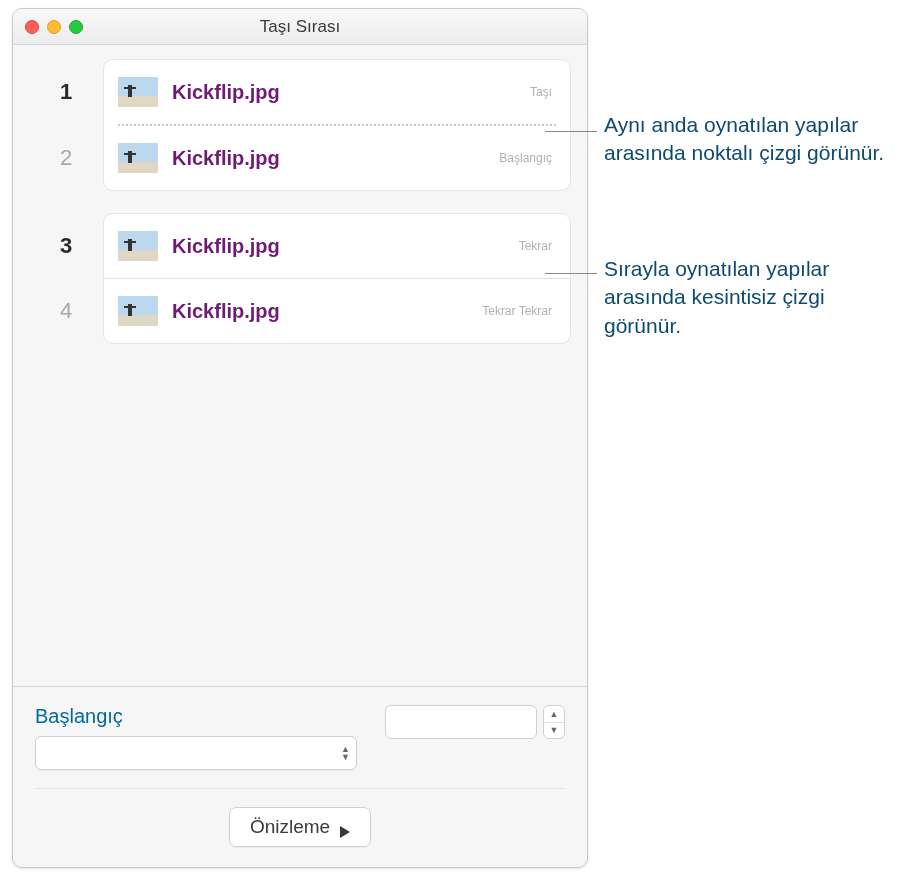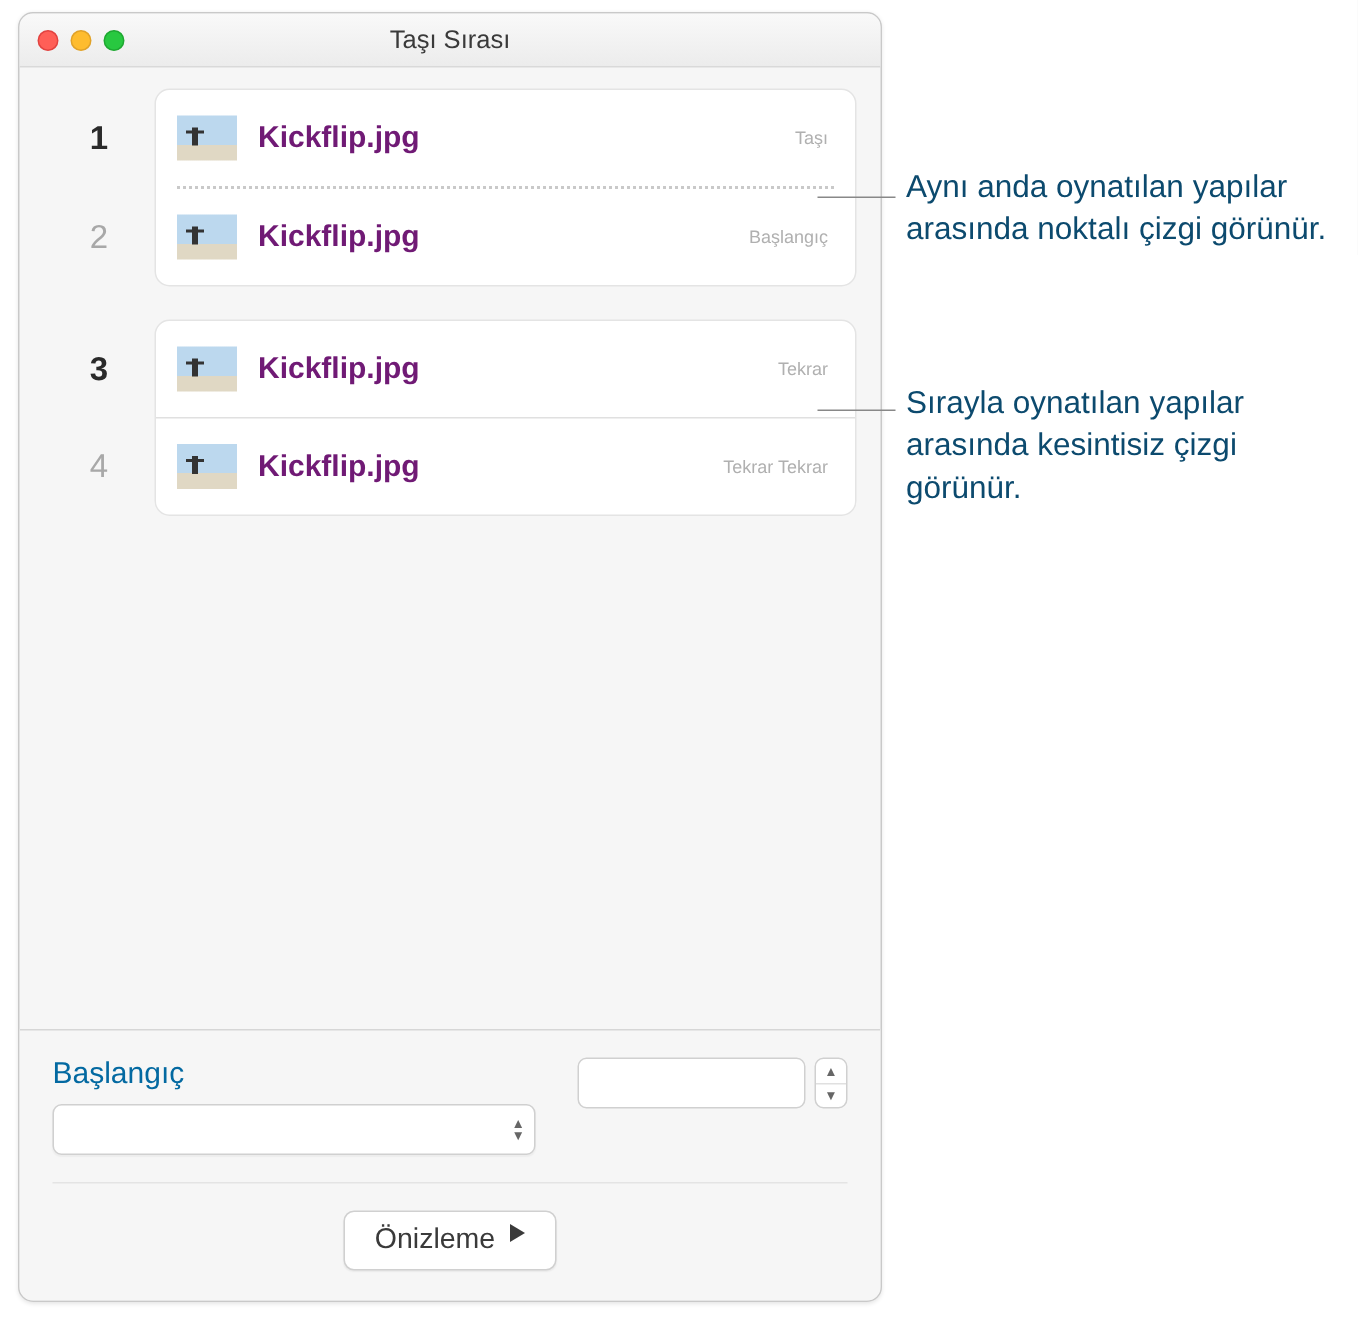--- a/index.html
+++ b/index.html
@@ -209,21 +209,21 @@
       justify-content: center;
     }
     .preview-btn {
       background: #fff;
       border: 1px solid #d0d0d0;
       border-radius: 7px;
       padding: 8px 20px;
       font-size: 19px;
       color: #3a3a3a;
       display: flex;
-      align-items: flex-start;
+      align-items: flex-end;
       gap: 10px;
       box-shadow: 0 1px 1px rgba(0,0,0,0.05);
     }
     .play-tri {
       width: 0; height: 0;
       border-left: 10px solid #3a3a3a;
       border-top: 6px solid transparent;
       border-bottom: 6px solid transparent;
     }
     .callout {

